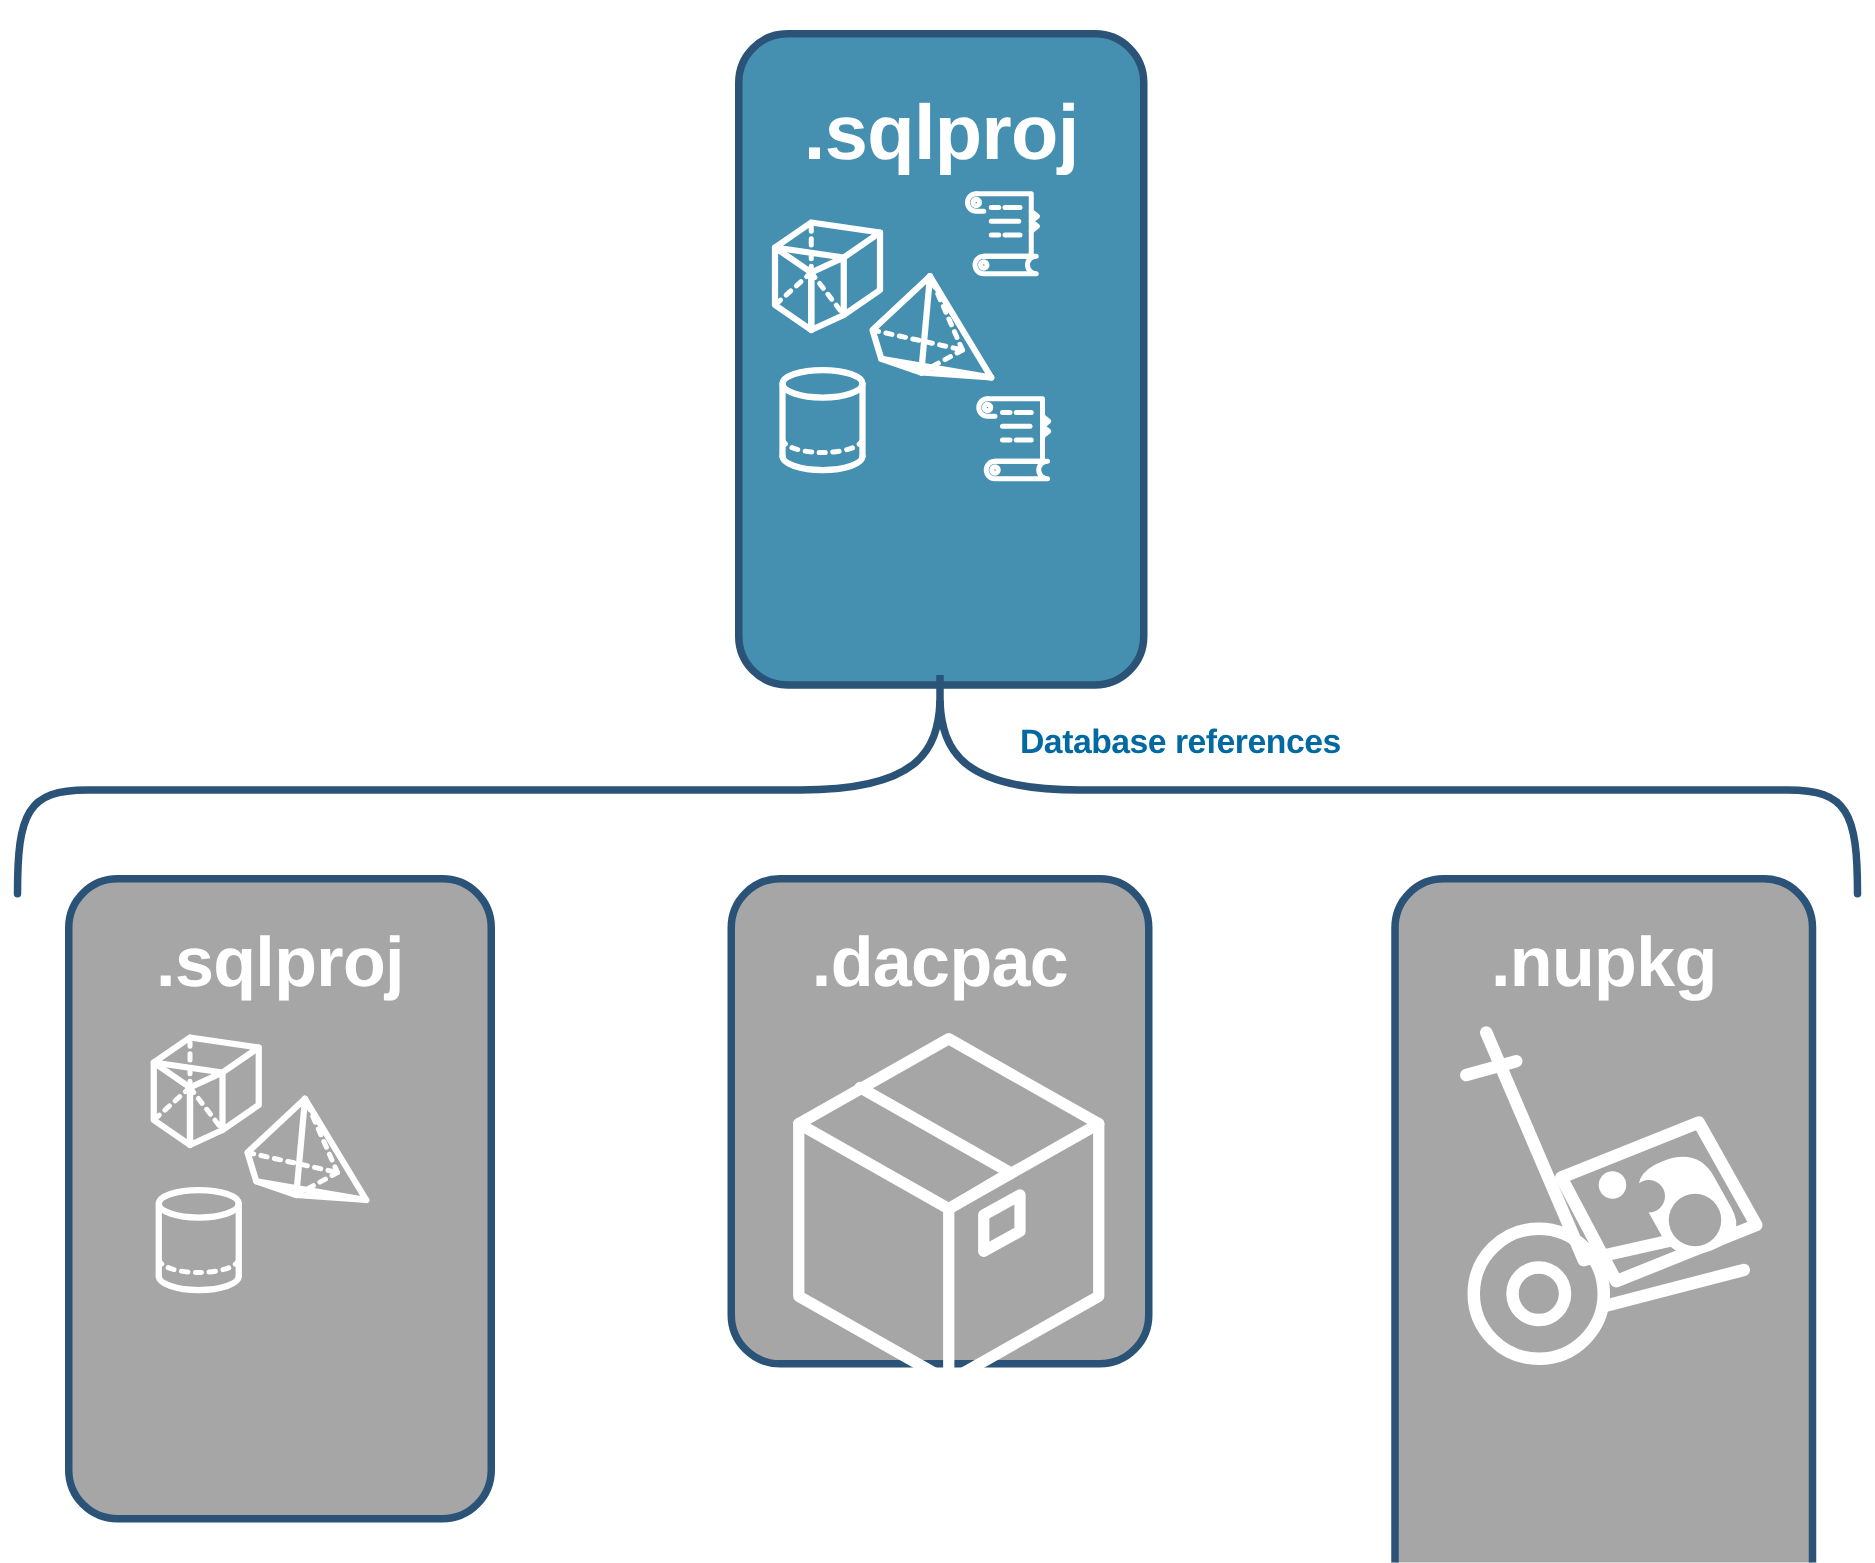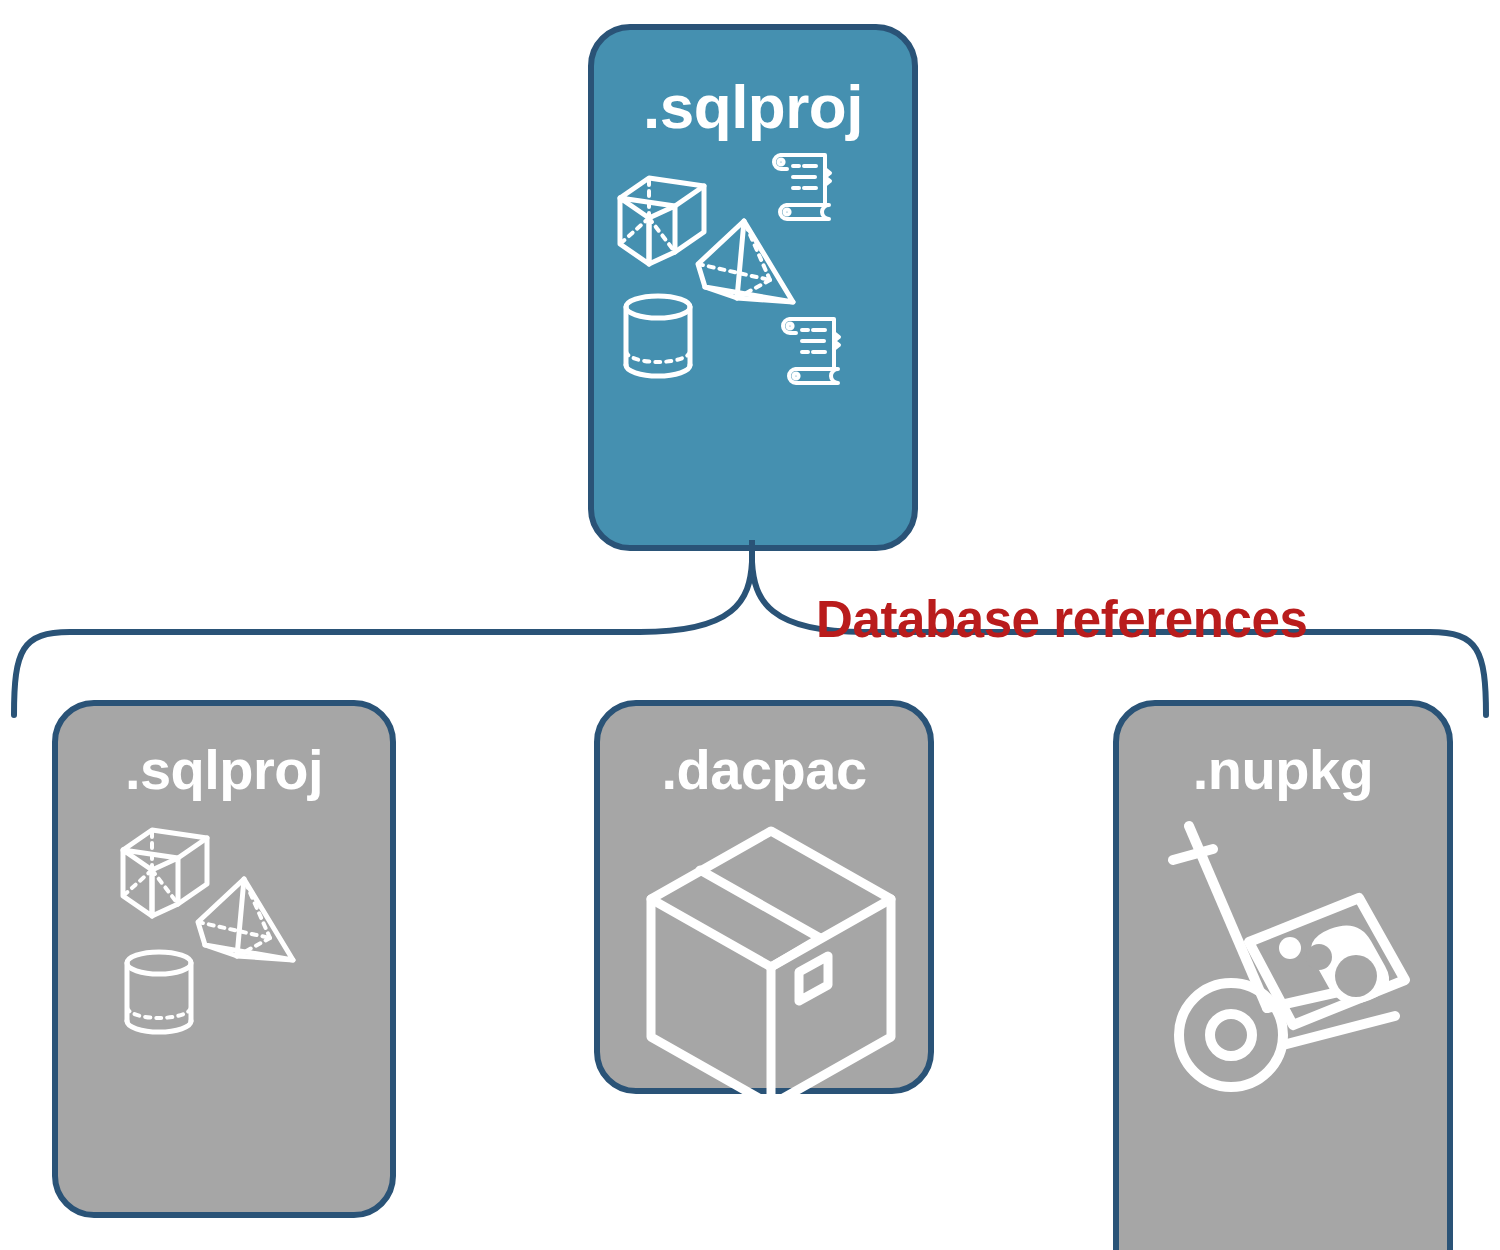--- a/index.html
+++ b/index.html
@@ -64,21 +64,20 @@
     left: 52px;
     top: 700px;
     width: 344px;
     height: 518px;
   }
   #card-dacpac {
     left: 582px;
     top: 700px;
     width: 340px;
     height: 394px;
-    margin-left: 12px;
   }
   #card-nupkg {
     left: 1113px;
     top: 700px;
     width: 340px;
     height: 650px;
   }
   .card.secondary .card-title {
     font-size: 56px;
     margin-top: 36px;
@@ -99,24 +98,24 @@
     left: 0;
     top: 540px;
     width: 1500px;
     height: 200px;
     pointer-events: none;
   }
 
   #brace-label {
     position: absolute;
     left: 816px;
-    top: 590px;
-    font-size: 51px;
+    top: 578px;
+    font-size: 27px;
     font-weight: bold;
-    color: #b91c1c;
+    color: #0369a1;
     letter-spacing: -0.4px;
     white-space: nowrap;
     user-select: none;
   }
 </style>
 </head>
 <body>
 
 <div id="stage">
 

